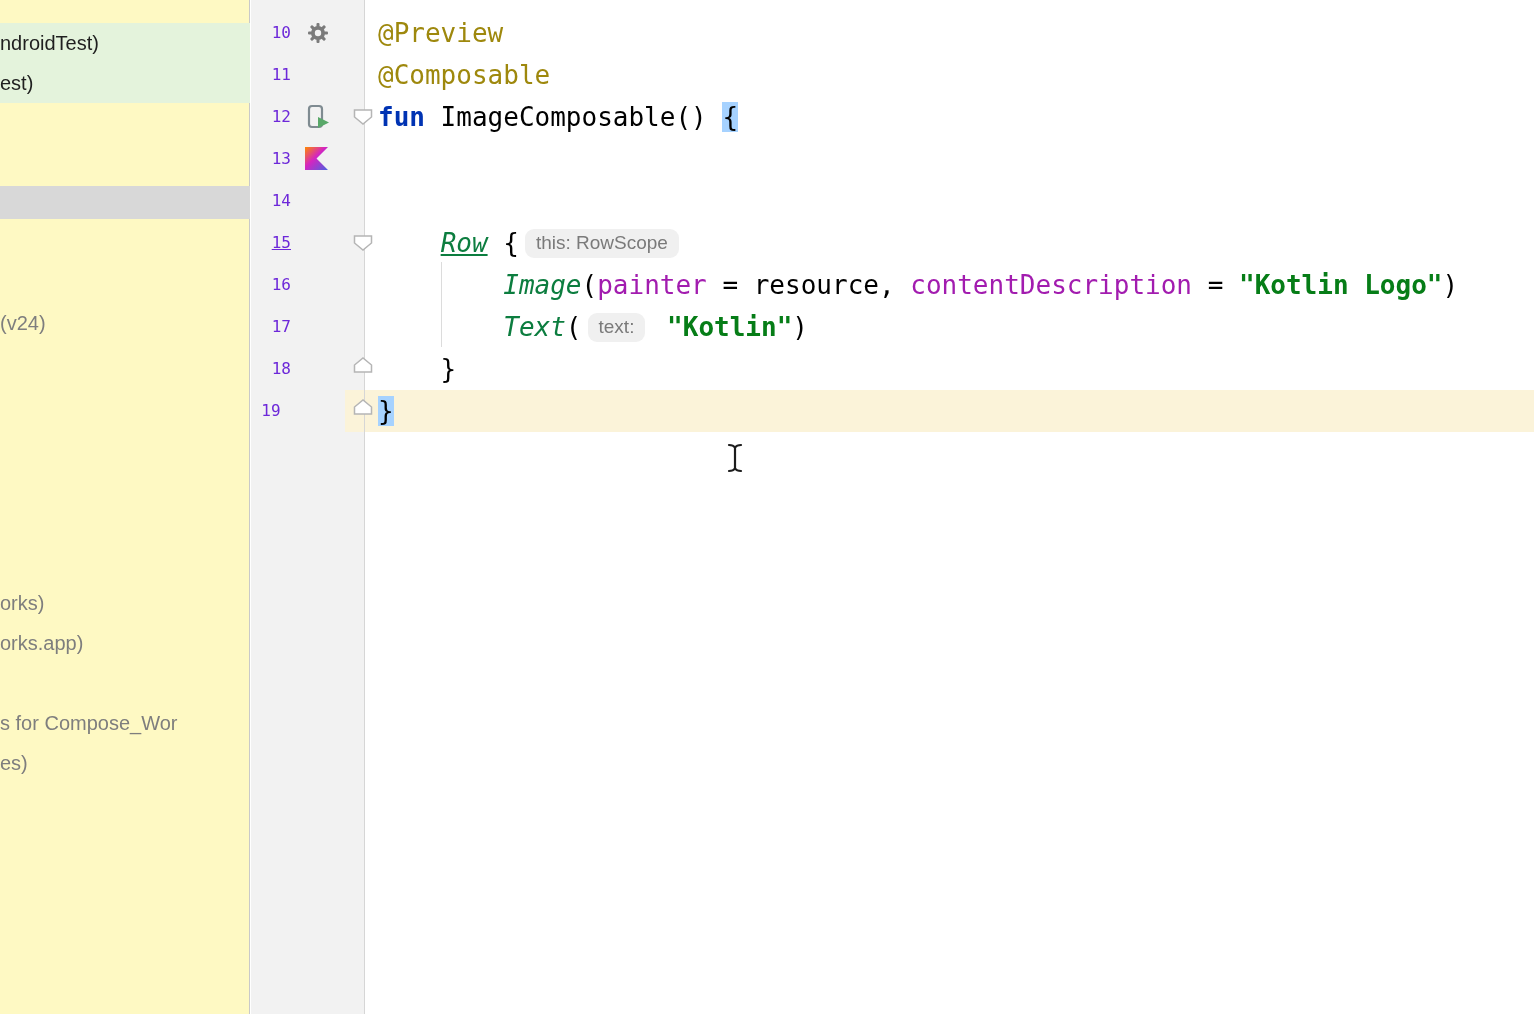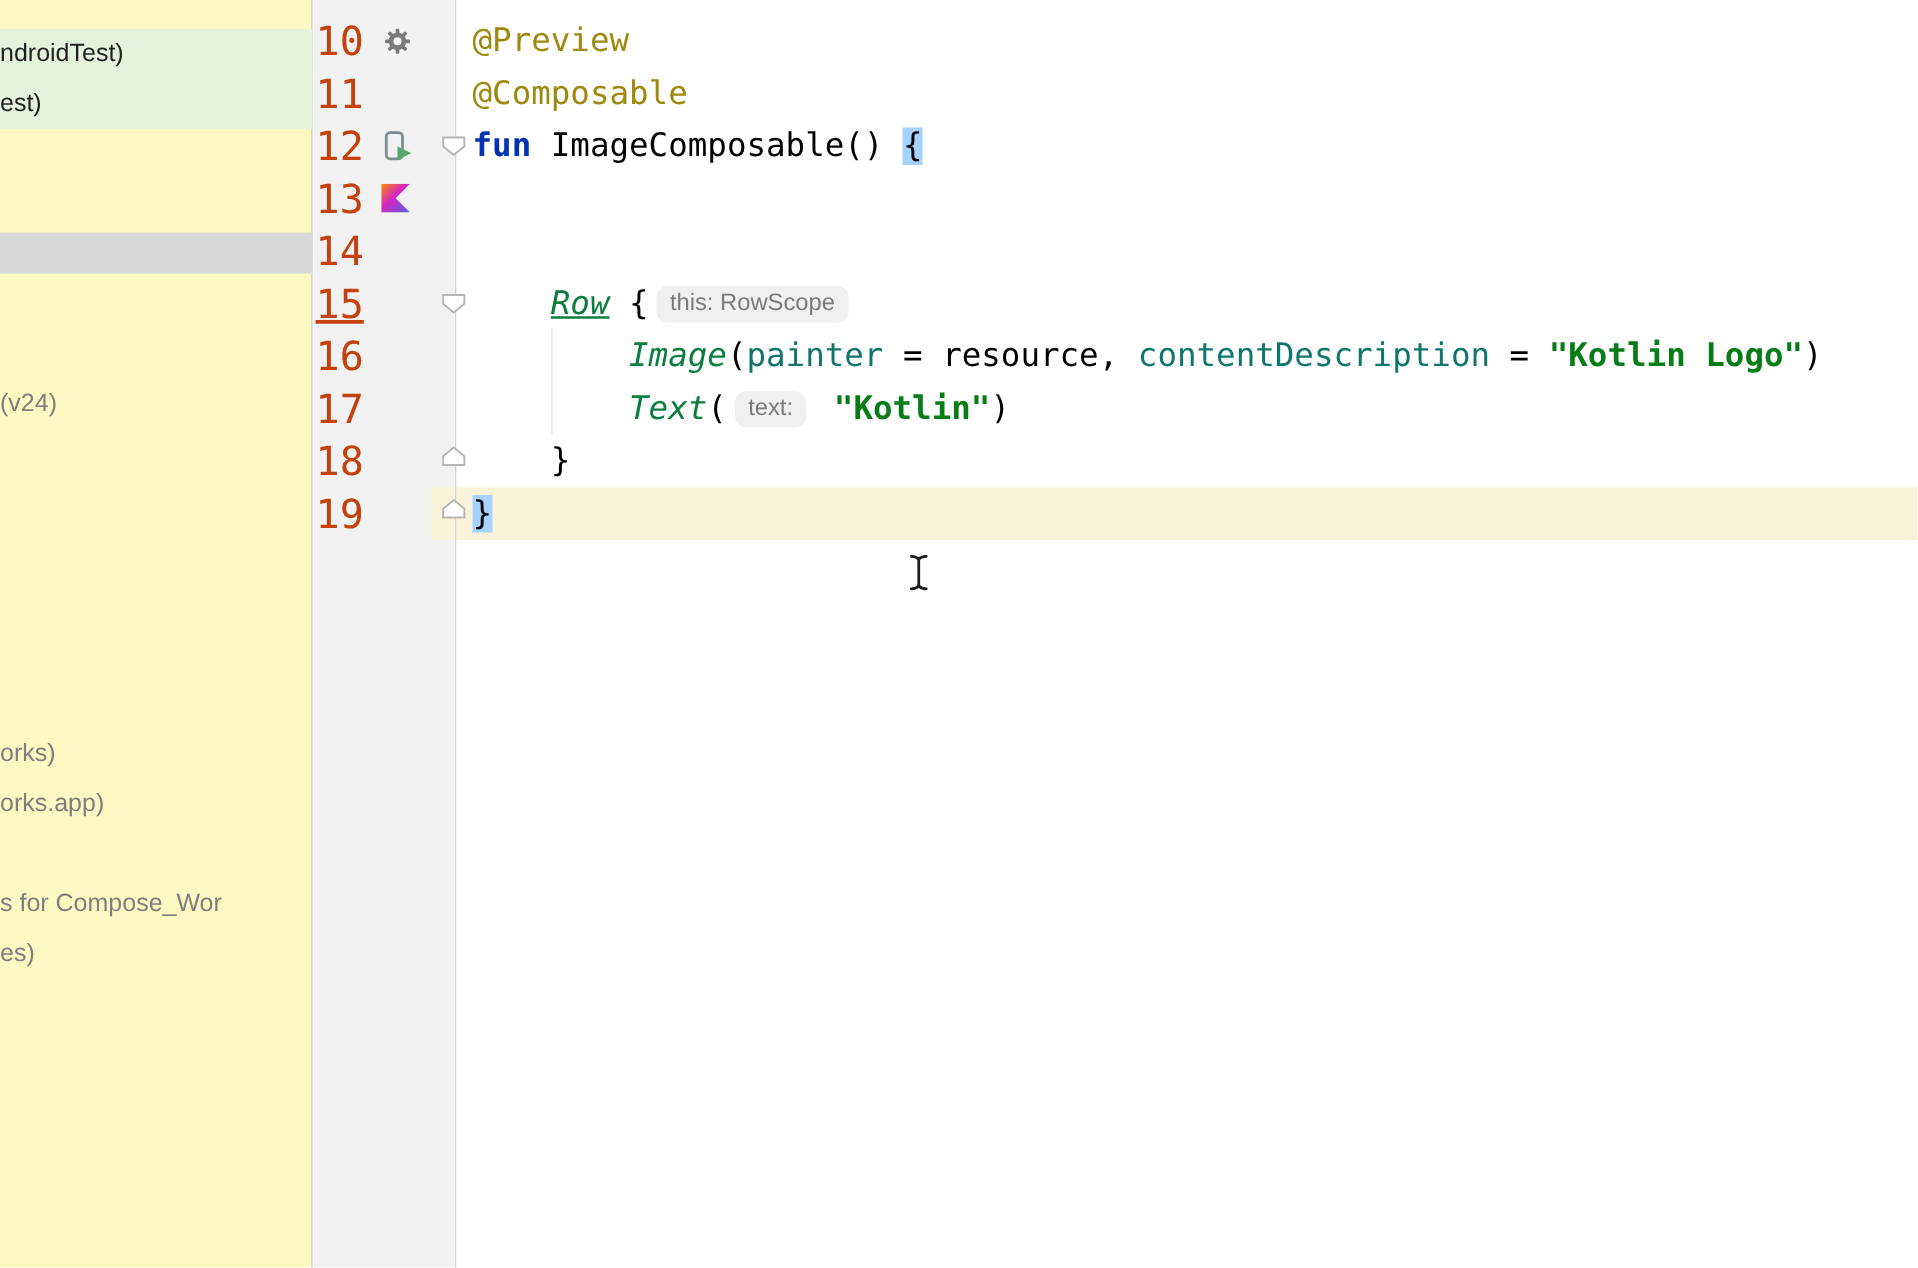--- a/index.html
+++ b/index.html
@@ -15,40 +15,40 @@
                white-space:nowrap; overflow:hidden; }
   .tree-item.green { background:#e4f3dc; color:#1f1f1f; }
   .tree-item.sel   { background:#d8d8d8; height:33px; }
 
   
   .gutter { position:absolute; left:251px; top:0; width:114px; height:1014px;
             background:#f2f2f2; z-index:1; }
   .gutter-border { position:absolute; left:364px; top:0; width:1px; height:1014px;
                    background:#d6d6d6; z-index:3; }
   .lnum { position:absolute; left:251px; width:40px; height:42px; line-height:42px;
-          text-align:right; font-family:"DejaVu Sans Mono", monospace; font-size:32px;
-          color:#c2410c; z-index:4; }
+          text-align:right; font-family:"DejaVu Sans Mono", monospace; font-size:16px;
+          color:#6d28d9; z-index:4; }
   .gicon { position:absolute; z-index:4; }
   .fold  { position:absolute; left:352px; width:22px; height:18px; z-index:6; }
 
   
   .caret-row { position:absolute; left:345px; top:390px; width:1189px; height:42px;
                background:#fbf3d9; z-index:2; }
   .iguide { position:absolute; left:441px; top:262px; width:1px; height:85px;
             background:#dcdcdc; z-index:3; }
   #code { position:absolute; left:365px; top:0; width:1169px; height:1014px; z-index:4; }
   .cline { position:absolute; left:0; width:1169px; height:42px; line-height:42px;
            padding-left:13px; font-family:"DejaVu Sans Mono", monospace; font-size:26px;
            white-space:pre; color:#000; }
   .tk-kw   { color:#0033b3; font-weight:bold; }
   .tk-ann  { color:#9e880d; }
   .tk-comp { color:#0c7d3f; font-style:italic; }
   .tk-u    { text-decoration:underline;text-align:center; }
   .tk-str  { color:#067d17; font-weight:bold; }
-  .tk-arg  { color:#0f766e; }
+  .tk-arg  { color:#a21caf; }
   .tk-prop { color:#871094; font-style:italic; }
   .tk-hl   { background:#a6d2ff; }
   .chip { display:inline-block; font-family:"Liberation Sans", sans-serif; font-size:19px;
           line-height:normal; color:#7a7a7a; background:#f0f0f0; border-radius:9px;
           padding:3px 11px 4px; margin:0 6px; vertical-align:3px; }
 
   .cursor { position:absolute; left:726px; top:443px; z-index:9; }
 </style>
 </head>
 <body>
@@ -75,21 +75,21 @@
   <div id="lnums">
       <div class="lnum" style="top: 12px;">10</div>
       <div class="lnum" style="top: 54px;">11</div>
       <div class="lnum" style="top: 96px;">12</div>
       <div class="lnum" style="top: 138px;">13</div>
       <div class="lnum" style="top: 180px;">14</div>
       <div class="lnum" style="top: 222px; text-decoration: underline;">15</div>
       <div class="lnum" style="top: 264px;">16</div>
       <div class="lnum" style="top: 306px;">17</div>
       <div class="lnum" style="top: 348px;">18</div>
-      <div class="lnum" style="top: 390px;">19</div>
+      <div class="lnum" style="top: 390px; text-align: center;">19</div>
     </div>
 
   <div class="gicon" style="left:306px;top:21px">
     <svg width="24" height="24" viewBox="0 0 24 24">
       <g fill="#7b7b7b">
         <rect x="10.5" y="2" width="3" height="20" rx="1"></rect>
         <rect x="10.5" y="2" width="3" height="20" rx="1" transform="rotate(45 12 12)"></rect>
         <rect x="10.5" y="2" width="3" height="20" rx="1" transform="rotate(90 12 12)"></rect>
         <rect x="10.5" y="2" width="3" height="20" rx="1" transform="rotate(135 12 12)"></rect>
         <circle cx="12" cy="12" r="7"></circle>

